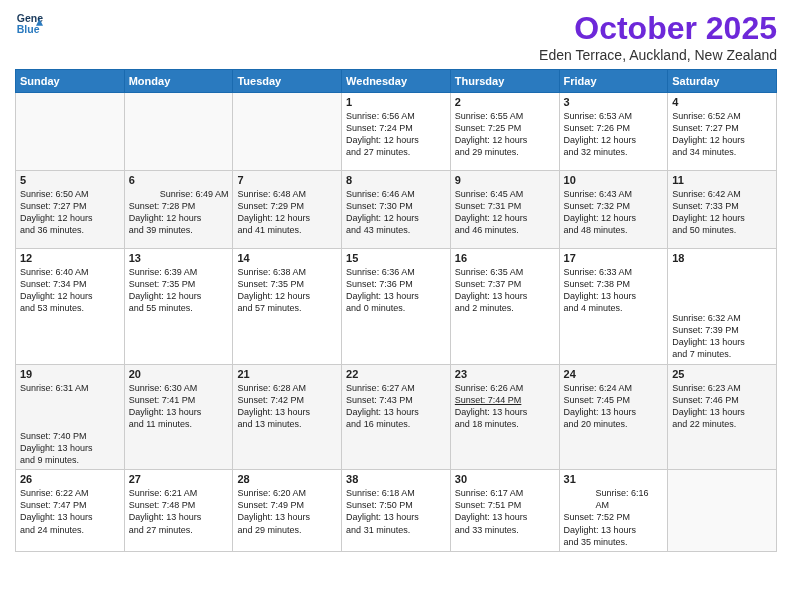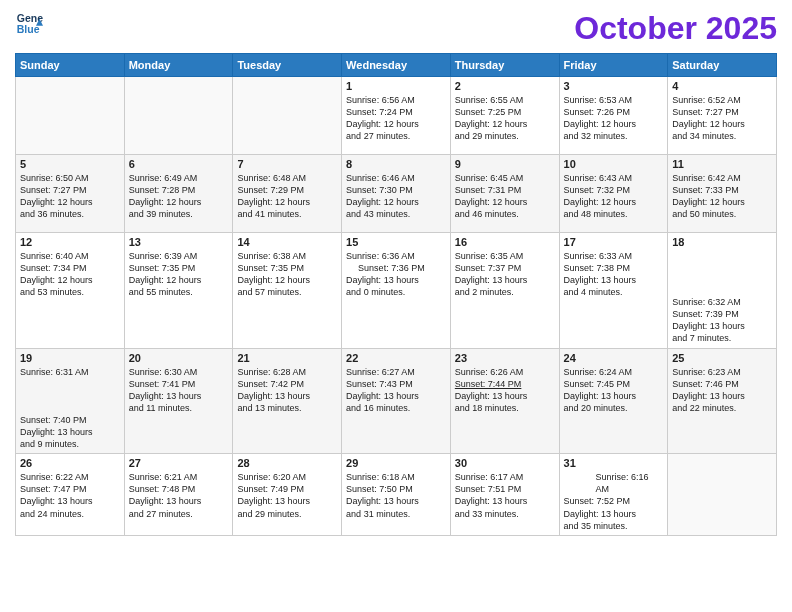--- a/index.html
+++ b/index.html
@@ -86,20 +86,21 @@
   <div class="header">
     <div class="logo">
       <svg class="logo-icon" viewBox="0 0 32 32">
         <text y="14" x="2" font-size="12" font-weight="bold" fill="#1a3a5c">General</text>
         <text y="26" x="2" font-size="12" font-weight="bold" fill="#2a7abf">Blue</text>
         <polygon points="28,10 32,18 24,18" fill="#2a7abf"></polygon>
       </svg>
     </div>
     <div class="title-block">
       <div class="month-title">October 2025</div>
+      <div class="location">Eden Terrace, Auckland, New Zealand</div>
     </div>
   </div>
 
   <table>
     <thead>
       <tr>
       <th>Sunday</th>
           <th>Monday</th>
           <th>Tuesday</th>
           <th>Wednesday</th>
@@ -145,21 +146,21 @@
         <tr>
           <td>
             <span class="day-num">5</span>
             <span style="display: block; line-height: 1.35;">Sunrise: 6:50 AM</span>
             <span style="display: block; line-height: 1.35;">Sunset: 7:27 PM</span>
             <span style="display: block; line-height: 1.35;">Daylight: 12 hours</span>
             <span style="display: block; line-height: 1.35;">and 36 minutes.</span>
           </td>
           <td>
             <span class="day-num">6</span>
-            <span style="display: block; line-height: 1.35;">Sunrise: 6:49 AM</span>
+            <span style="display: block; line-height: 1.35; text-align: right;">Sunrise: 6:49 AM</span>
             <span style="display: block; line-height: 1.35;">Sunset: 7:28 PM</span>
             <span style="display: block; line-height: 1.35;">Daylight: 12 hours</span>
             <span style="display: block; line-height: 1.35;">and 39 minutes.</span>
           </td>
           <td>
             <span class="day-num">7</span>
             <span style="display: block; line-height: 1.35;">Sunrise: 6:48 AM</span>
             <span style="display: block; line-height: 1.35;">Sunset: 7:29 PM</span>
             <span style="display: block; line-height: 1.35;">Daylight: 12 hours</span>
             <span style="display: block; line-height: 1.35;">and 41 minutes.</span>
@@ -211,21 +212,21 @@
           <td>
             <span class="day-num">14</span>
             <span style="display: block; line-height: 1.35;">Sunrise: 6:38 AM</span>
             <span style="display: block; line-height: 1.35;">Sunset: 7:35 PM</span>
             <span style="display: block; line-height: 1.35;">Daylight: 12 hours</span>
             <span style="display: block; line-height: 1.35;">and 57 minutes.</span>
           </td>
           <td>
             <span class="day-num">15</span>
             <span style="display: block; line-height: 1.35;">Sunrise: 6:36 AM</span>
-            <span style="display: block; line-height: 1.35; margin-left: 12px;">Sunset: 7:36 PM</span>
+            <span style="display: block; line-height: 1.35;">Sunset: 7:36 PM</span>
             <span style="display: block; line-height: 1.35;">Daylight: 13 hours</span>
             <span style="display: block; line-height: 1.35;">and 0 minutes.</span>
           </td>
           <td>
             <span class="day-num">16</span>
             <span style="display: block; line-height: 1.35;">Sunrise: 6:35 AM</span>
             <span style="display: block; line-height: 1.35;">Sunset: 7:37 PM</span>
             <span style="display: block; line-height: 1.35;">Daylight: 13 hours</span>
             <span style="display: block; line-height: 1.35;">and 2 minutes.</span>
           </td>
@@ -311,21 +312,21 @@
             <span style="display: block; line-height: 1.35;">and 27 minutes.</span>
           </td>
           <td>
             <span class="day-num">28</span>
             <span style="display: block; line-height: 1.35;">Sunrise: 6:20 AM</span>
             <span style="display: block; line-height: 1.35;">Sunset: 7:49 PM</span>
             <span style="display: block; line-height: 1.35;">Daylight: 13 hours</span>
             <span style="display: block; line-height: 1.35;">and 29 minutes.</span>
           </td>
           <td>
-            <span class="day-num">29</span>
+            <span class="day-num">38</span>
             <span style="display: block; line-height: 1.35;">Sunrise: 6:18 AM</span>
             <span style="display: block; line-height: 1.35;">Sunset: 7:50 PM</span>
             <span style="display: block; line-height: 1.35;">Daylight: 13 hours</span>
             <span style="display: block; line-height: 1.35;">and 31 minutes.</span>
           </td>
           <td>
             <span class="day-num">30</span>
             <span style="display: block; line-height: 1.35;">Sunrise: 6:17 AM</span>
             <span style="display: block; line-height: 1.35;">Sunset: 7:51 PM</span>
             <span style="display: block; line-height: 1.35;">Daylight: 13 hours</span>

